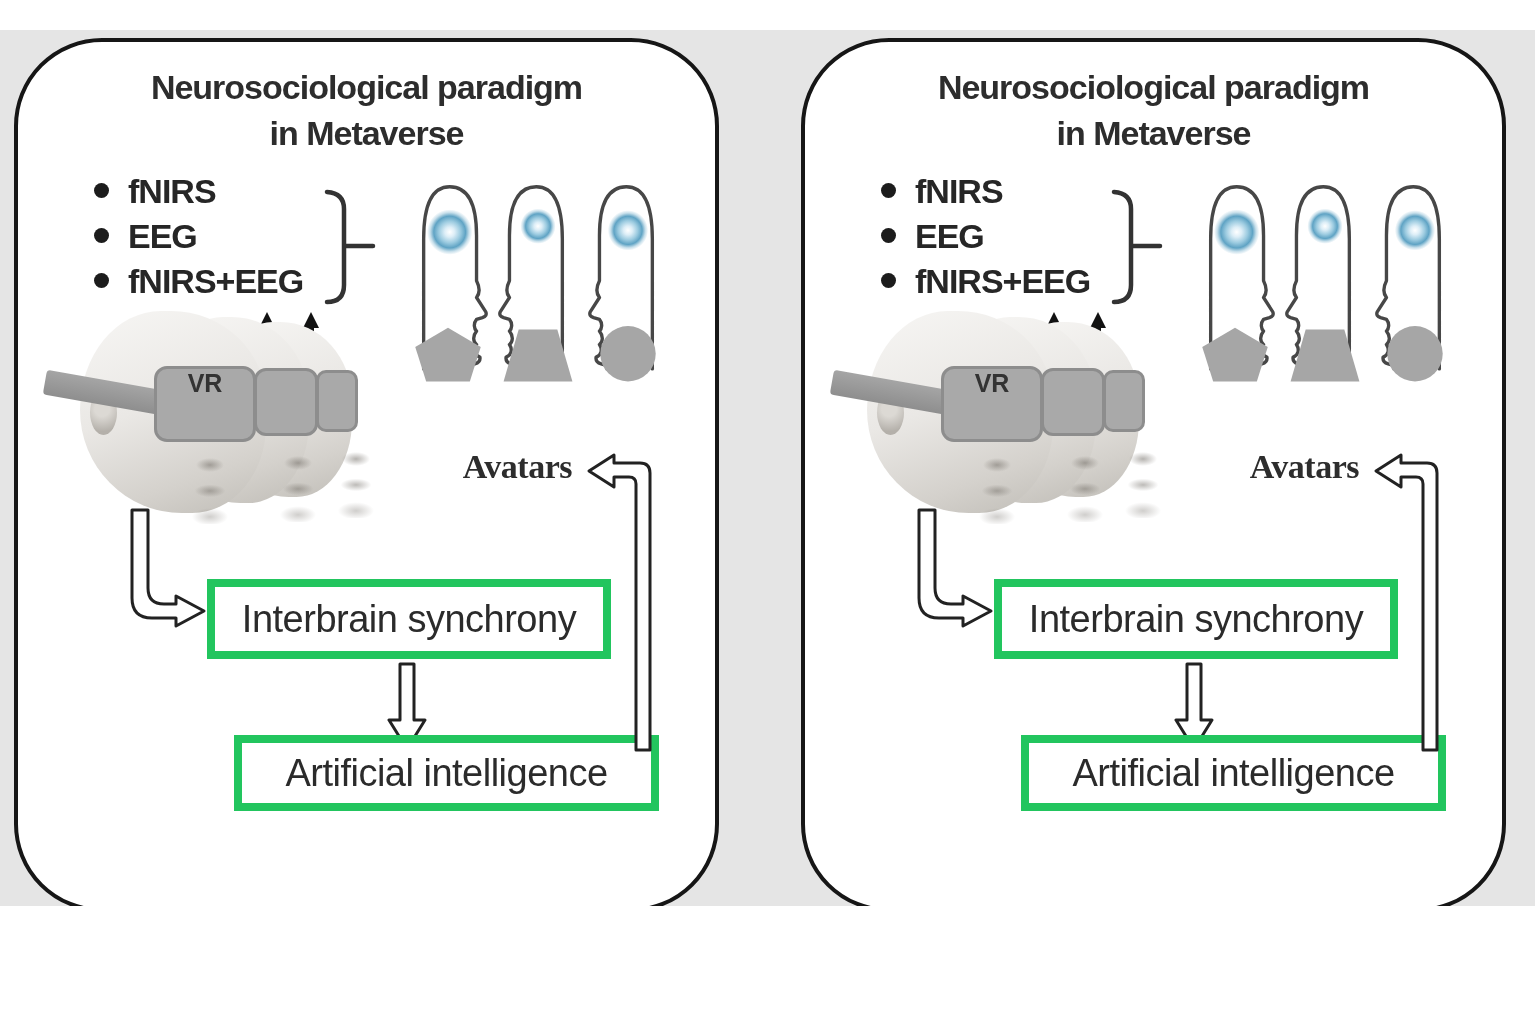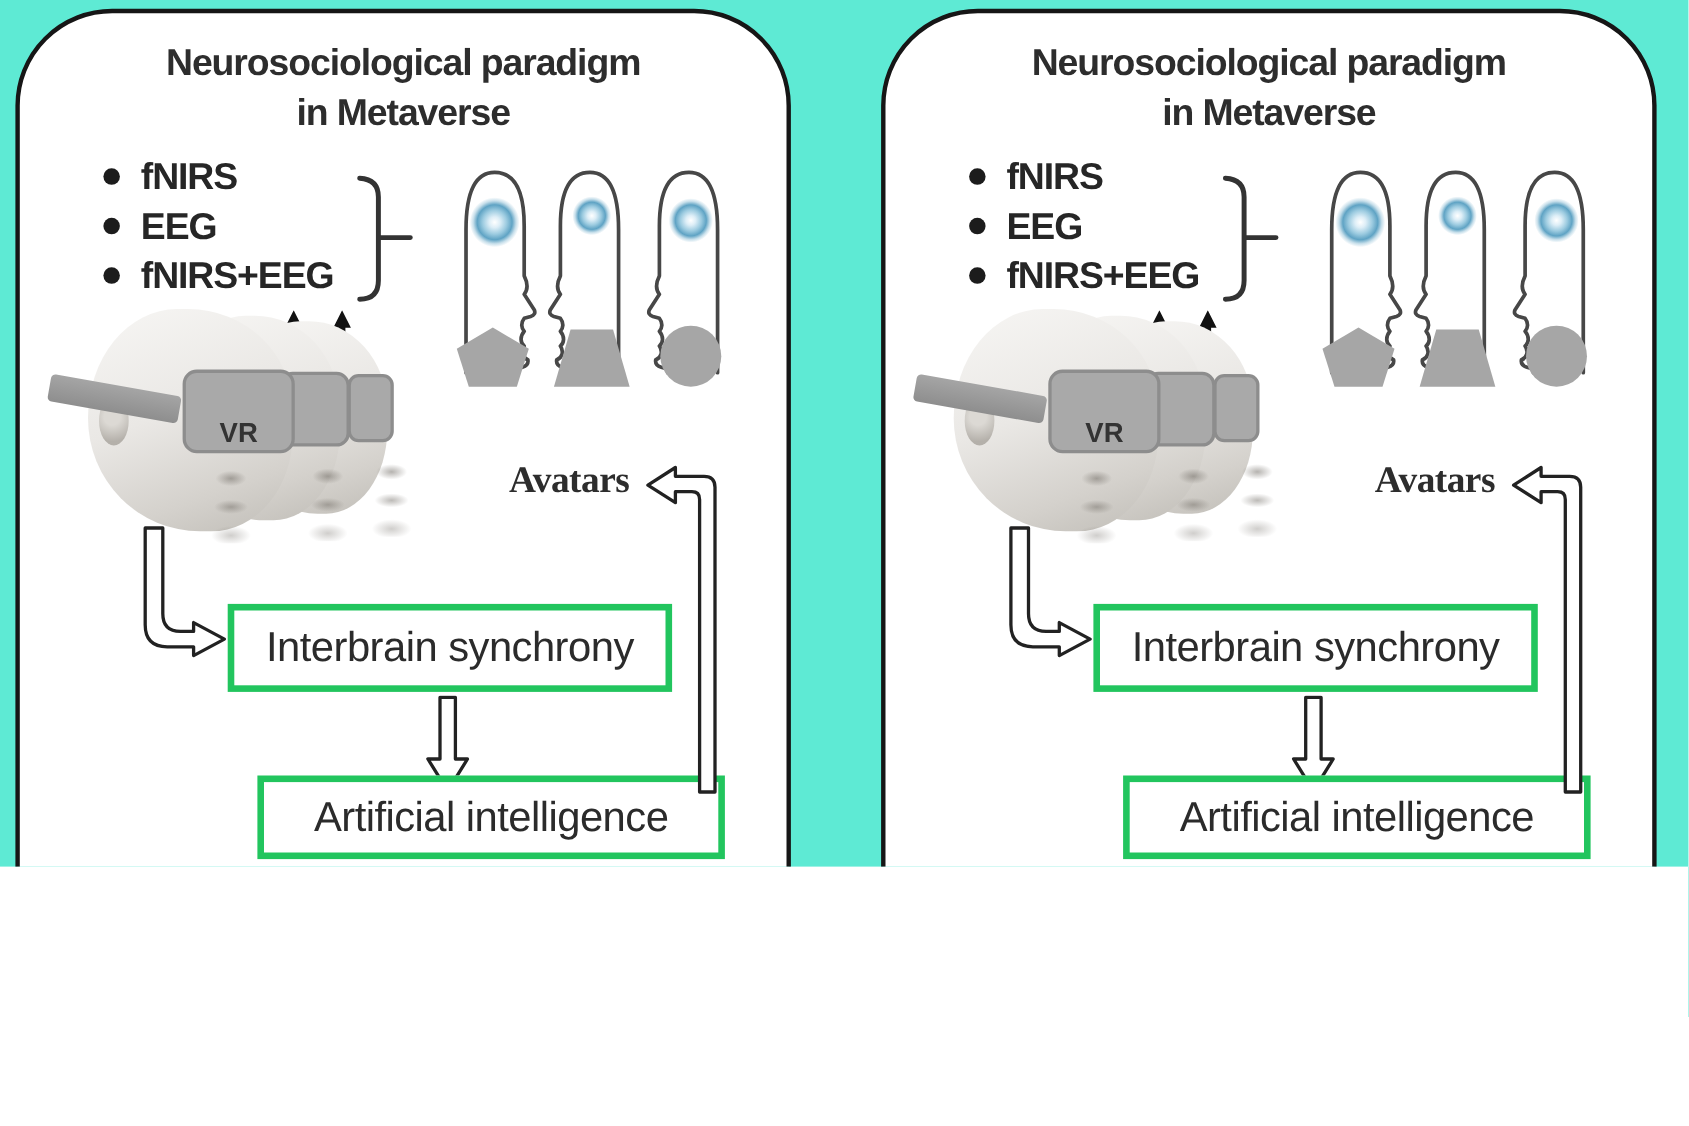--- a/index.html
+++ b/index.html
@@ -1,17 +1,17 @@
 <!DOCTYPE html>
 <html><head>
 <meta charset="utf-8">
 <style>
   html,body{margin:0;padding:0;background:#fff;}
-  .canvas{position:relative;width:1535px;height:788px;background:#5eead4;overflow:hidden;
-          font-family:"Liberation Sans","DejaVu Sans",sans-serif;color:#2b2b2b;}
+  .canvas{position:relative;width:1535px;height:876px;background:#e5e5e5;overflow:hidden;
+          font-family:"Liberation Sans","DejaVu Sans",sans-serif;color:#2b2b2b;margin-top:30px;}
   .panel{position:absolute;top:8px;width:697px;height:866px;background:#fff;
          border:4px solid #161616;border-radius:88px;}
   .panel.p0{left:14px;}
   .panel.p1{left:801px;}
   .panel *{position:absolute;box-sizing:border-box;}
 
   .ptitle{left:0;width:100%;text-align:center;font-weight:bold;font-size:34px;
           letter-spacing:-1px;color:#2d2d2d;white-space:nowrap;}
   .ptitle.l1{top:26px;}
   .ptitle.l2{top:72px;}
@@ -42,32 +42,32 @@
   .face-detail.d1{left:118px;top:148px;}
   .face-detail.d2{left:206px;top:146px;}
   .face-detail.d3{left:264px;top:142px;}
   .ear{left:28px;top:86px;width:27px;height:45px;border-radius:50%;z-index:4;
        background:radial-gradient(circle at 45% 42%, #dcd9d4 25%, #b4b0aa 75%);}
   .strap{left:-18px;top:76px;width:120px;height:25px;background:linear-gradient(#a5a5a5,#8e8e8e);
          border-radius:4px;transform:rotate(10deg);z-index:5;}
   .hrect{background:#a9a9a9;border:3px solid #8d8d8d;z-index:6;}
   .hrect.back{left:254px;top:66px;width:42px;height:62px;border-radius:10px;}
   .hrect.mid{left:192px;top:64px;width:64px;height:68px;border-radius:12px;}
-  .hrect.front{left:104px;top:62px;width:102px;height:76px;border-radius:13px;
-               display:flex;align-items:flex-end;justify-content:center;}
+  .hrect.front{left:92px;top:62px;width:102px;height:76px;border-radius:13px;
+               display:flex;align-items:flex-start;justify-content:center;}
   .vr-label{position:static;font-size:25px;font-weight:bold;color:#333;letter-spacing:0;}
 
   .uparrow{top:270px;}
   .uparrow.a0{left:154px;} .uparrow.a1{left:239px;} .uparrow.a2{left:283px;}
 
   .elbow{left:100px;top:462px;}
   .downarrow{left:369px;top:620px;}
   .feedback{left:556px;top:408px;}
 
-  .fbox{background:#fff;border:6px solid #22c55e;display:flex;align-items:center;
+  .fbox{background:#fff;border:8px solid #22c55e;display:flex;align-items:center;
         justify-content:center;font-size:38px;letter-spacing:-0.5px;color:#2b2b2b;white-space:nowrap;}
   .fbox.interbrain{left:189px;top:537px;width:404px;height:80px;}
   .fbox.ai{left:216px;top:693px;width:425px;height:76px;}
 
   .avatars{left:392px;top:406px;width:162px;text-align:right;font-size:34px;
            font-weight:bold;letter-spacing:-0.5px;color:#2d2d2d;white-space:nowrap;font-family:Liberation Serif, serif;}
 
   .sessions{position:absolute;left:456px;top:894px;width:600px;text-align:center;
             font-size:56px;color:#1f1f1f;letter-spacing:-0.5px;}
   .tl-line{position:absolute;left:36px;top:993px;width:1462px;height:4px;background:#1c1c1c;}

